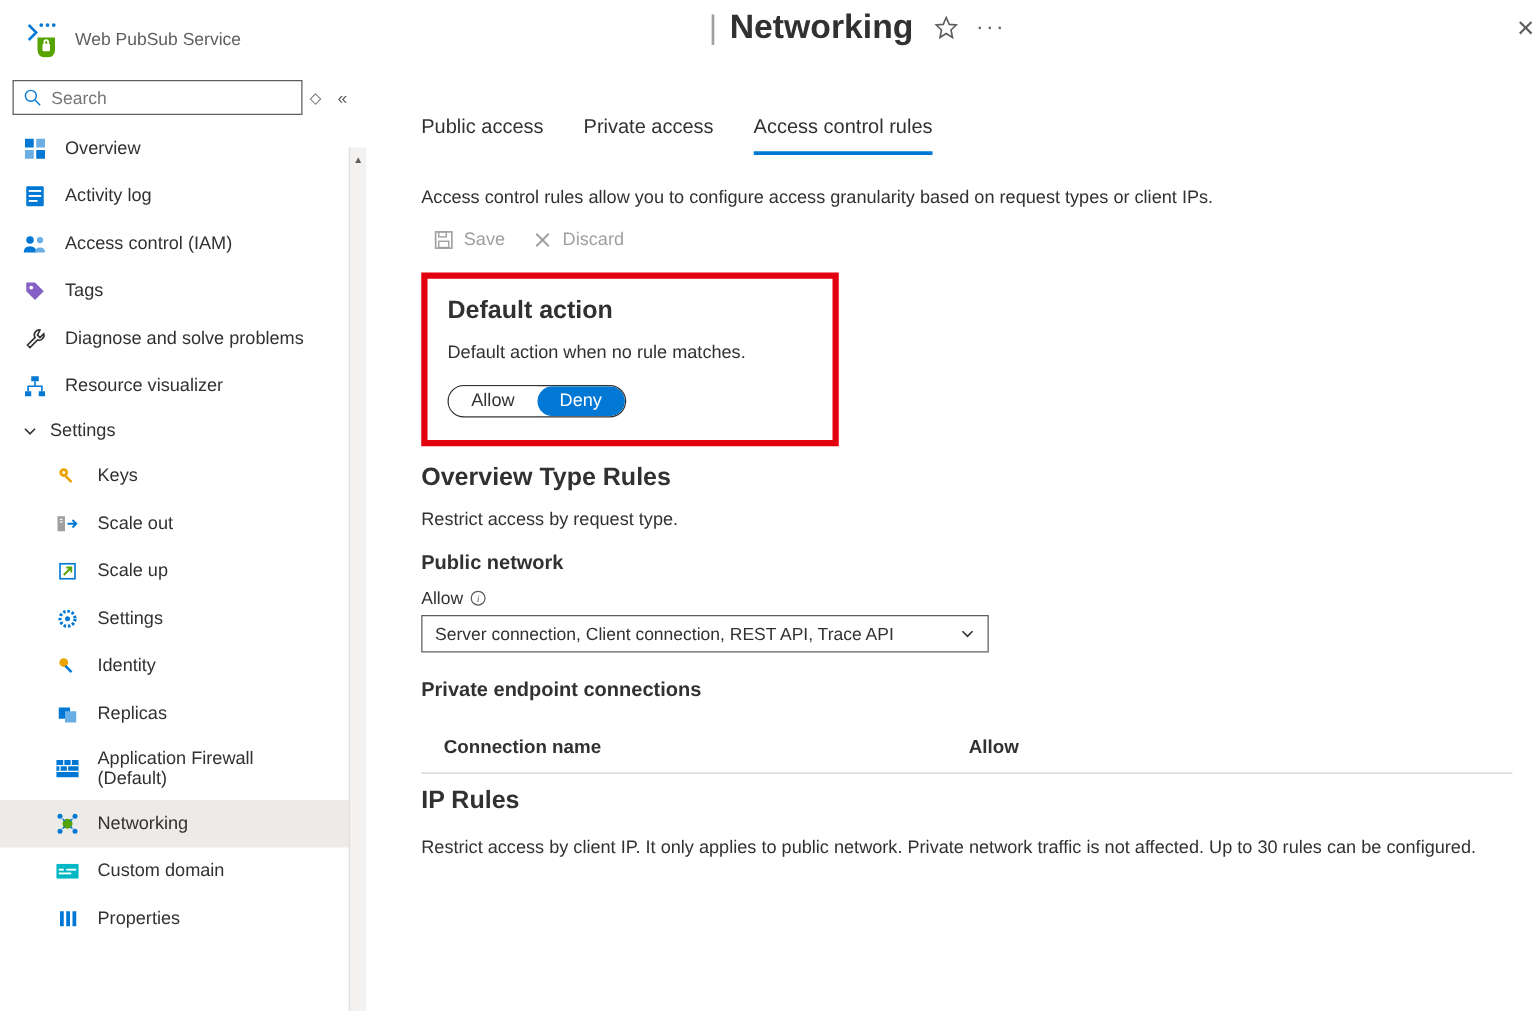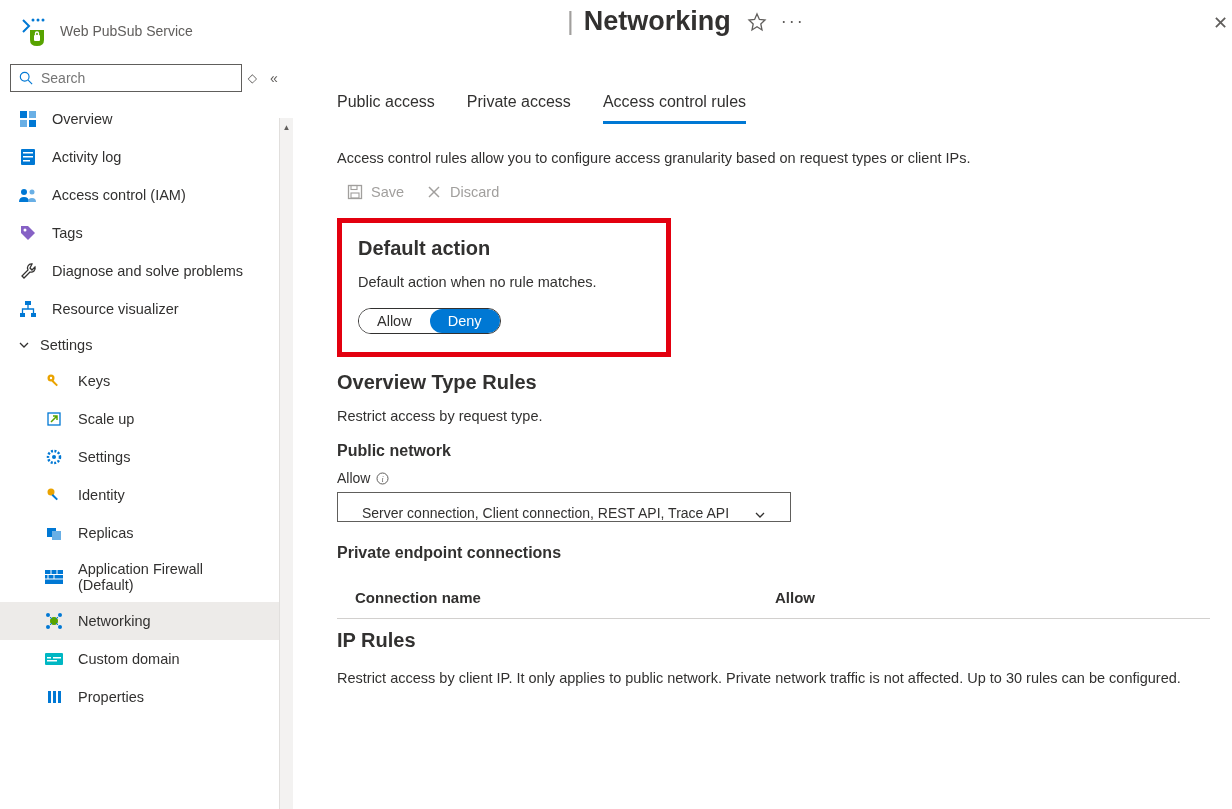--- a/index.html
+++ b/index.html
@@ -157,22 +157,22 @@
     border-radius: 14px;
   }
 
   .section-block { margin-top: 8px; }
   .section-block h3 { font-size: 20px; font-weight:600; margin: 10px 0 14px 0; }
   .label-row { display:flex; align-items:center; gap:6px; margin: 10px 0 6px 0; font-size:14px; }
   .dropdown {
     border:1px solid #605e5c;
     height: 30px;
     width: 454px;
-    display:flex; align-items:flex-end; justify-content:space-between;
-    padding: 0 24px;
+    display:flex; align-items:center; justify-content:space-between;
+    padding: 0 10px;
     font-size: 14px;
     cursor:pointer;
   }
   .subhead { font-size:16px; font-weight:600; margin: 18px 0 10px 0; }
 
   .table-head {
     display:flex;
     font-weight:600;
     font-size:15px;
     padding: 16px 0 12px 18px;
@@ -307,20 +307,31 @@
         <span class="icon-slot">
           <svg width="16" height="16" viewBox="0 0 16 16">
               <circle cx="5" cy="5" r="3.5" fill="#eaa300"></circle>
               <circle cx="5" cy="5" r="1.2" fill="#fff"></circle>
               <rect x="7" y="7" width="7" height="2" transform="rotate(45 7 7)" fill="#eaa300"></rect>
             </svg>
         </span>
         <span>Keys</span>
       </div>
 
+      <div class="nav-item indent">
+        <span class="icon-slot">
+          <svg width="18" height="16" viewBox="0 0 18 16">
+              <rect x="1" y="2" width="6" height="12" fill="#a19f9d"></rect>
+              <rect x="3" y="4" width="2" height="1" fill="#fff"></rect>
+              <rect x="3" y="6" width="2" height="1" fill="#fff"></rect>
+              <path d="M9 8 L15 8 M13 5 L16 8 L13 11" fill="none" stroke="#0078d4" stroke-width="1.5"></path>
+            </svg>
+        </span>
+        <span>Scale out</span>
+      </div>
 
       <div class="nav-item indent">
         <span class="icon-slot">
           <svg width="16" height="16" viewBox="0 0 16 16">
               <rect x="2" y="2" width="12" height="12" fill="none" stroke="#0078d4" stroke-width="1.3"></rect>
               <path d="M5 11 L11 5 M7 5 L11 5 L11 9" fill="none" stroke="#57a300" stroke-width="1.5"></path>
             </svg>
         </span>
         <span>Scale up</span>
       </div>

